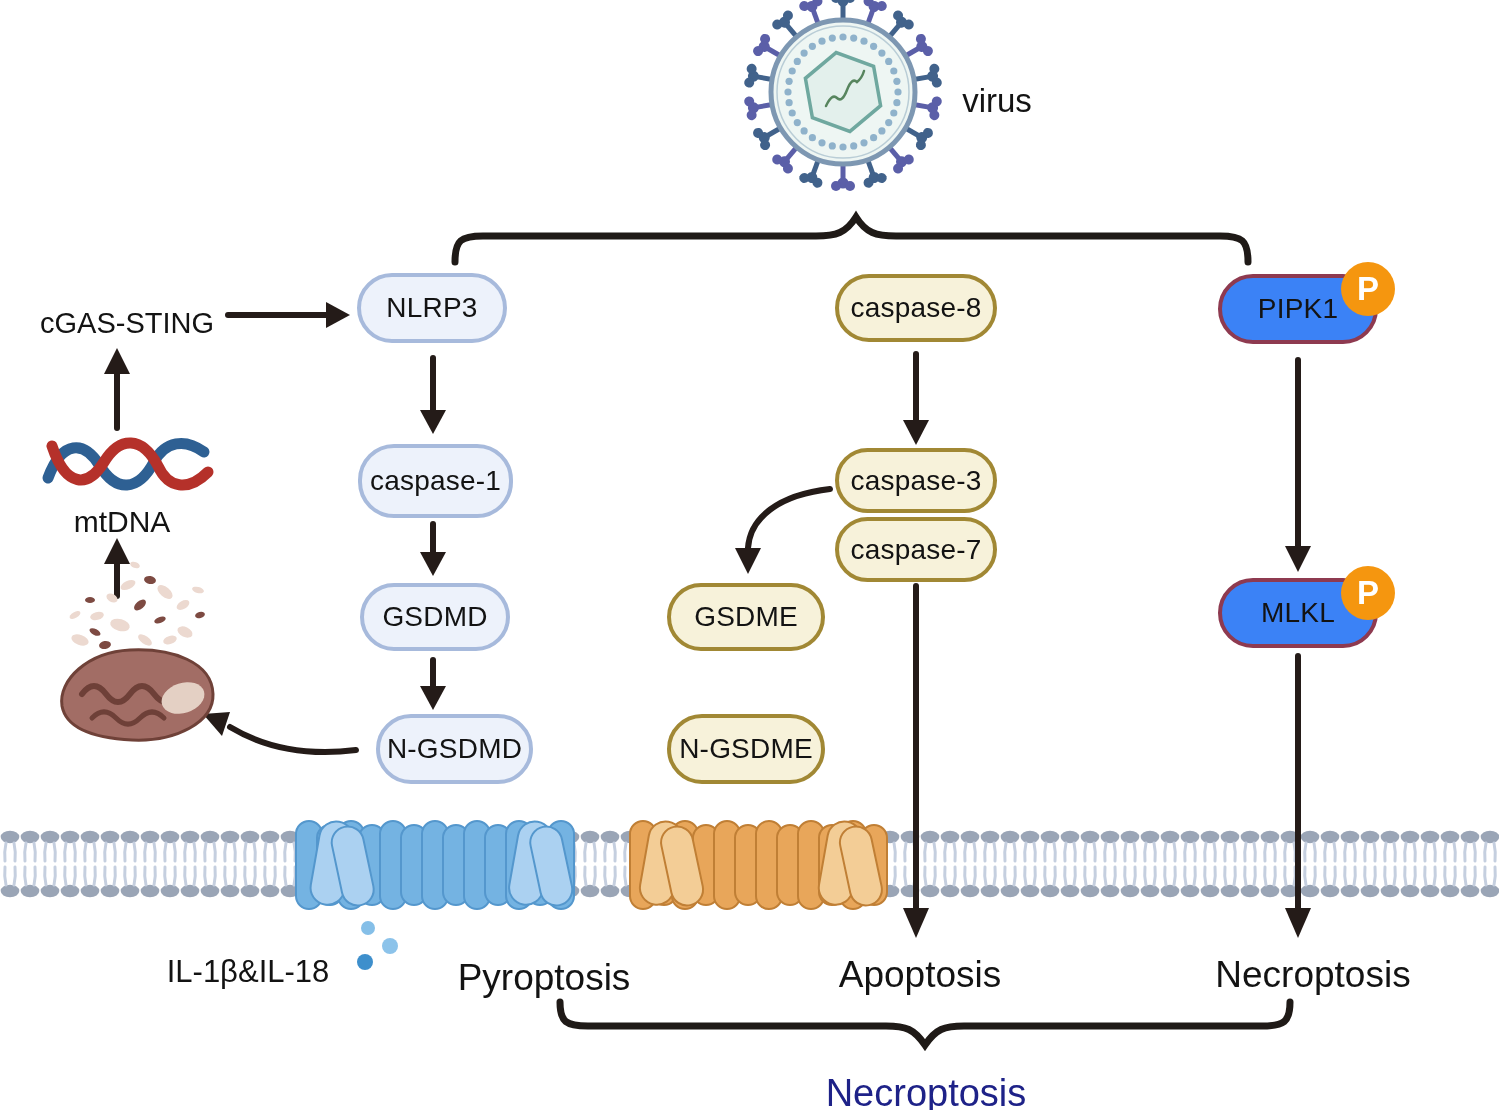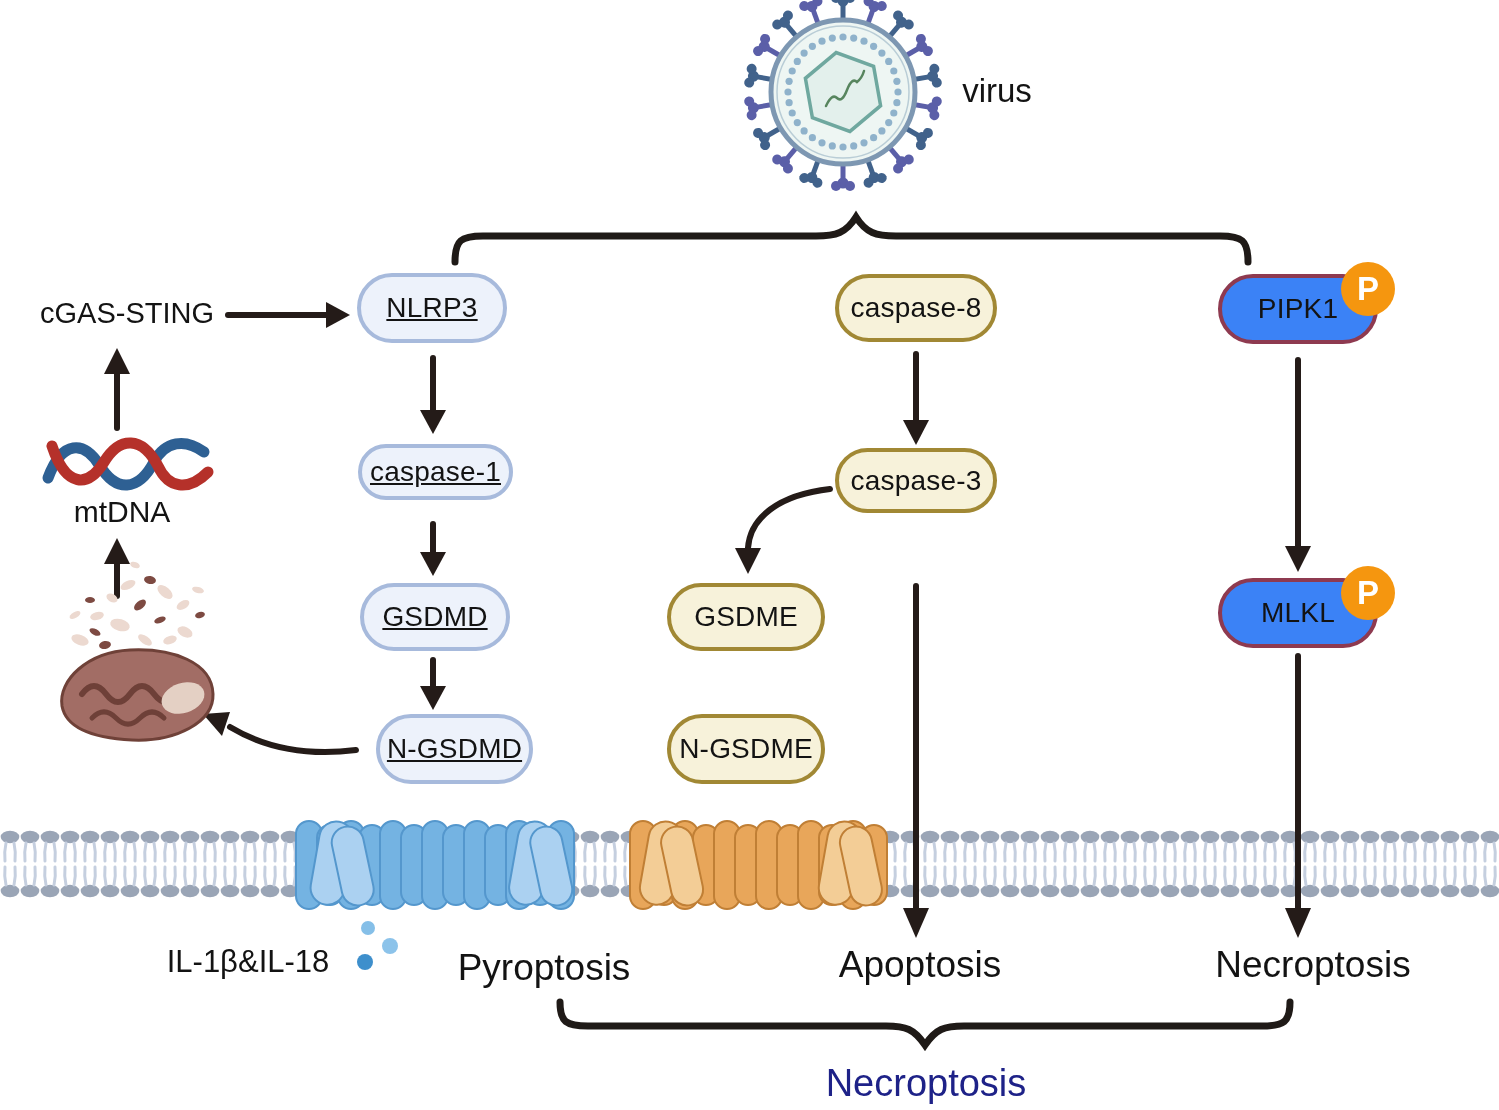--- a/index.html
+++ b/index.html
@@ -5,29 +5,29 @@
   html,body{margin:0;padding:0;background:#ffffff;}
   .stage{
     position:relative;width:1499px;height:1110px;background:#ffffff;overflow:hidden;
     font-family:"Liberation Sans", sans-serif;color:#151515;
   }
   .layer{position:absolute;left:0;top:0;}
   .node{
     position:absolute;display:flex;align-items:center;justify-content:center;
     border-radius:36px;font-size:28px;letter-spacing:.2px;color:#131313;box-sizing:border-box;
   }
-  .node.blue{background:#edf2fb;border:4px solid #a7badc;text-decoration:underline;}
+  .node.blue{background:#edf2fb;border:4px solid #a7badc;}
   .node.gold{background:#f7f2da;border:4px solid #a18834;align-items:center;}
   .node.pink{background:#3b82f6;border:4px solid #8e3a50;}
   .p-badge{
     position:absolute;right:-21px;top:-16px;width:54px;height:54px;border-radius:50%;
     background:#f5960f;color:#ffffff;font-size:33px;font-weight:bold;
     display:flex;align-items:center;justify-content:center;
   }
-  .lbl{position:absolute;transform:translateX(-50%);white-space:nowrap;color:#131313;}
+  .lbl{position:absolute;transform:translateX(-50%);white-space:nowrap;color:#131313;margin-top:10px;}
   .lbl.sm{font-size:29px;}
   .lbl.md{font-size:31px;}
   .lbl.lg{font-size:37px;}
   .lbl.pan{font-size:38px;color:#1e2288;}
 </style>
 </head>
 <body>
 
 <div class="stage">
 
@@ -335,35 +335,38 @@
           <circle cx="53.9" cy="-10.7" r="3.6" fill="#8fb2cb"></circle>
         </g>
       <polygon points="-6.9,-39.4 -37.6,-13.7 -30.6,25.7 6.9,39.4 37.6,13.7 30.6,-25.7" fill="#e3f0ec" stroke="#6fa89f" stroke-width="3.5"></polygon>
       <path d="M-17,14 q6,-13 11,-8 t10,-8 t10,-8 q5,-4 7,-11" fill="none" stroke="#57855e" stroke-width="2.5" stroke-linecap="round"></path>
     </g>
   </svg>
 
   <div class="node blue" style="left:357px;top:273px;width:150px;height:70px">
     <span>NLRP3</span>
   </div>
-  <div class="node blue" style="left:358px;top:444px;width:155px;height:56px">
+  <div class="node blue" style="left:358px;top:444px;width:155px;height:74px">
     <span>caspase-1</span>
   </div>
   <div class="node blue" style="left:360px;top:583px;width:150px;height:68px">
     <span>GSDMD</span>
   </div>
   <div class="node blue" style="left:376px;top:714px;width:157px;height:70px">
     <span>N-GSDMD</span>
   </div>
 
   <div class="node gold" style="left:835px;top:274px;width:162px;height:68px">
     <span>caspase-8</span>
   </div>
   <div class="node gold" style="left:835px;top:448px;width:162px;height:65px">
     <span>caspase-3</span>
+  </div>
+  <div class="node gold" style="left:835px;top:517px;width:162px;height:65px">
+    <span>caspase-7</span>
   </div>
   <div class="node gold" style="left:667px;top:583px;width:158px;height:68px">
     <span>GSDME</span>
   </div>
   <div class="node gold" style="left:667px;top:714px;width:158px;height:70px">
     <span>N-GSDME</span>
   </div>
 
   <div class="node pink" style="left:1218px;top:274px;width:160px;height:70px">
     <span>PIPK1</span>

